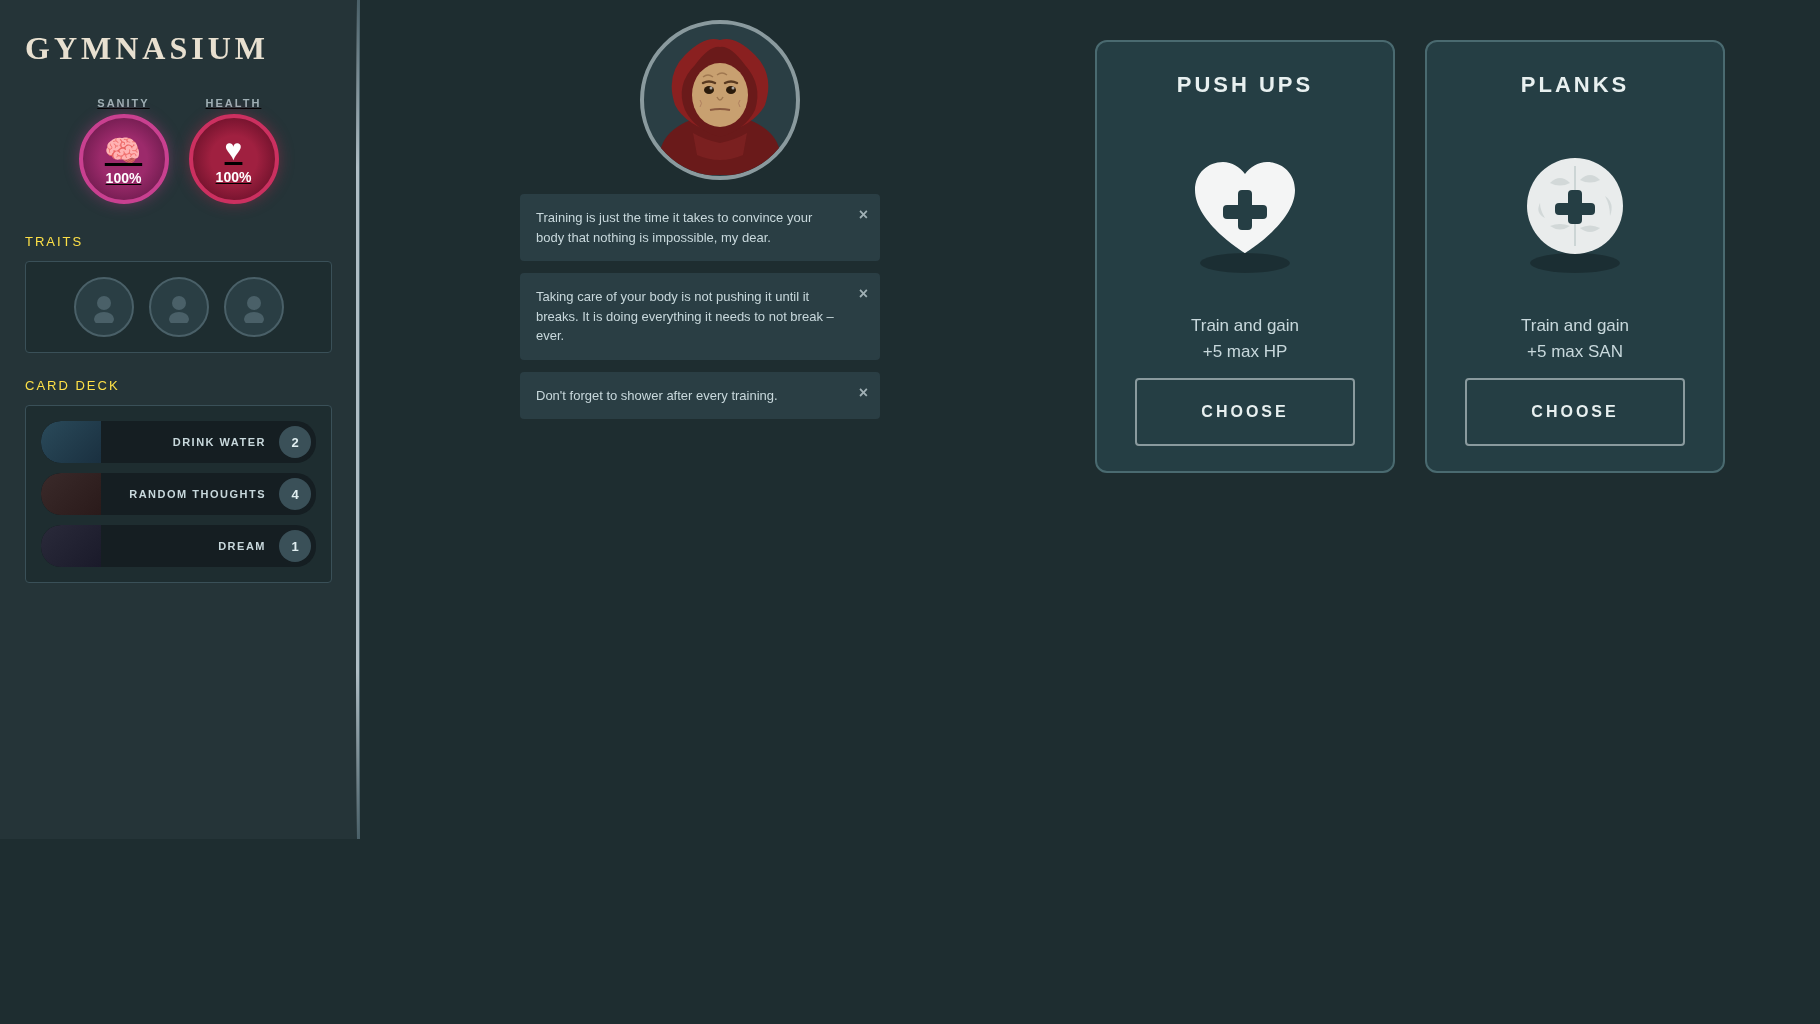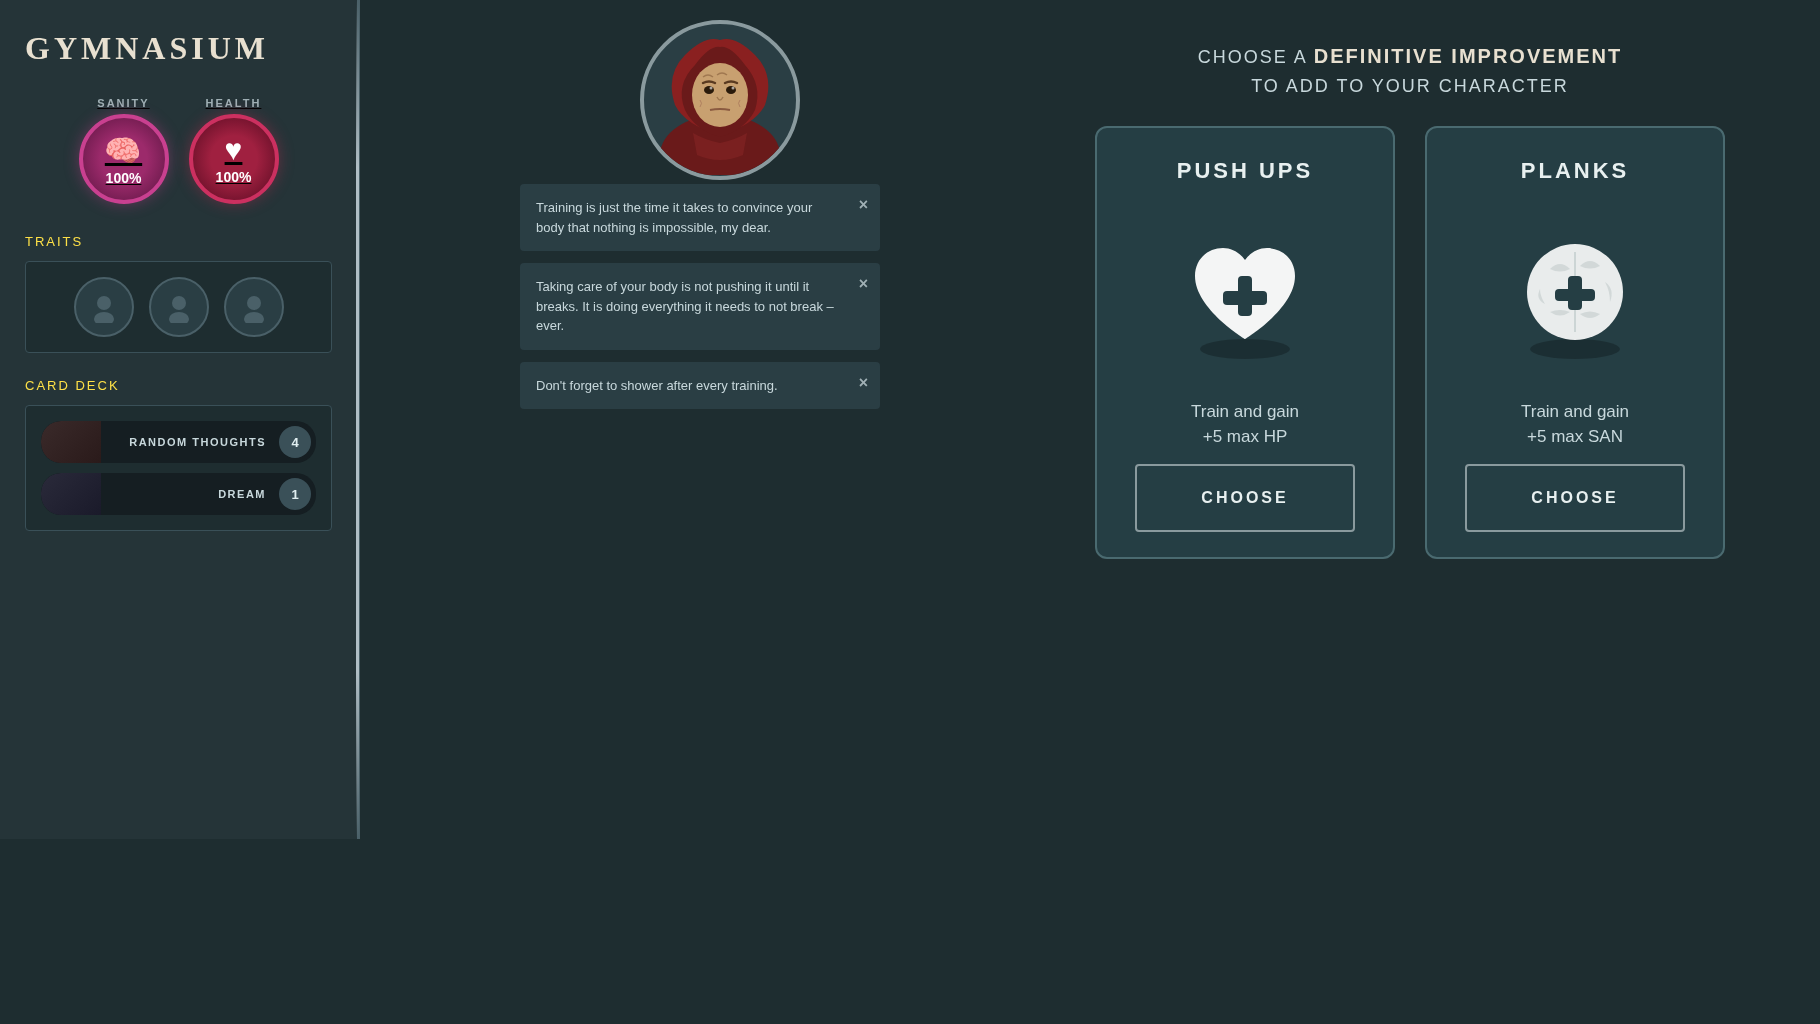--- a/index.html
+++ b/index.html
@@ -246,21 +246,21 @@
       color: #e8e0d0;
       border-bottom: 2px solid #6a8088;
       padding-bottom: 8px;
       width: 320px;
       text-align: center;
     }
 
     
     .messages-area {
       position: absolute;
-      top: 184px;
+      top: 194px;
       left: 160px;
       width: 360px;
       display: flex;
       flex-direction: column;
       gap: 12px;
     }
 
     .message-box {
       background: #2a3e44;
       border-radius: 4px;
@@ -410,20 +410,25 @@
       <svg viewBox="0 0 32 32">
         <circle cx="16" cy="12" r="7" fill="#4a6068"></circle>
         <ellipse cx="16" cy="28" rx="10" ry="7" fill="#4a6068"></ellipse>
       </svg>
     </div>
   </div>
 
   <div class="section-header">CARD DECK</div>
   <div class="card-deck-box">
     <div class="card-item">
+      <div class="card-thumb drink"></div>
+      <span class="card-name">DRINK WATER</span>
+      <div class="card-count">2</div>
+    </div>
+    <div class="card-item">
       <div class="card-thumb random"></div>
       <span class="card-name">RANDOM THOUGHTS</span>
       <div class="card-count">4</div>
     </div>
     <div class="card-item">
       <div class="card-thumb dream"></div>
       <span class="card-name">DREAM</span>
       <div class="card-count">1</div>
     </div>
   </div>
@@ -478,24 +483,20 @@
       <span class="message-text">Taking care of your body is not pushing it until it breaks. It is doing everything it needs to not break – ever.</span>
       <span class="message-close">×</span>
     </div>
     <div class="message-box">
       <span class="message-text">Don't forget to shower after every training.</span>
       <span class="message-close">×</span>
     </div>
   </div>
 
   <div class="improvement-panel">
-    <div class="improvement-title">
-      <span>CHOOSE A </span><strong>DEFINITIVE IMPROVEMENT</strong><br>
-      <span>TO ADD TO YOUR CHARACTER</span>
-    </div>
 
     <div class="cards-row">
 
       <div class="improvement-card">
         <div class="improvement-card-title">PUSH UPS</div>
         <div class="improvement-icon-area">
           <svg width="140" height="140" viewBox="0 0 140 140">
 
             <ellipse cx="70" cy="125" rx="45" ry="10" fill="rgba(0,0,0,0.25)"></ellipse>
 

